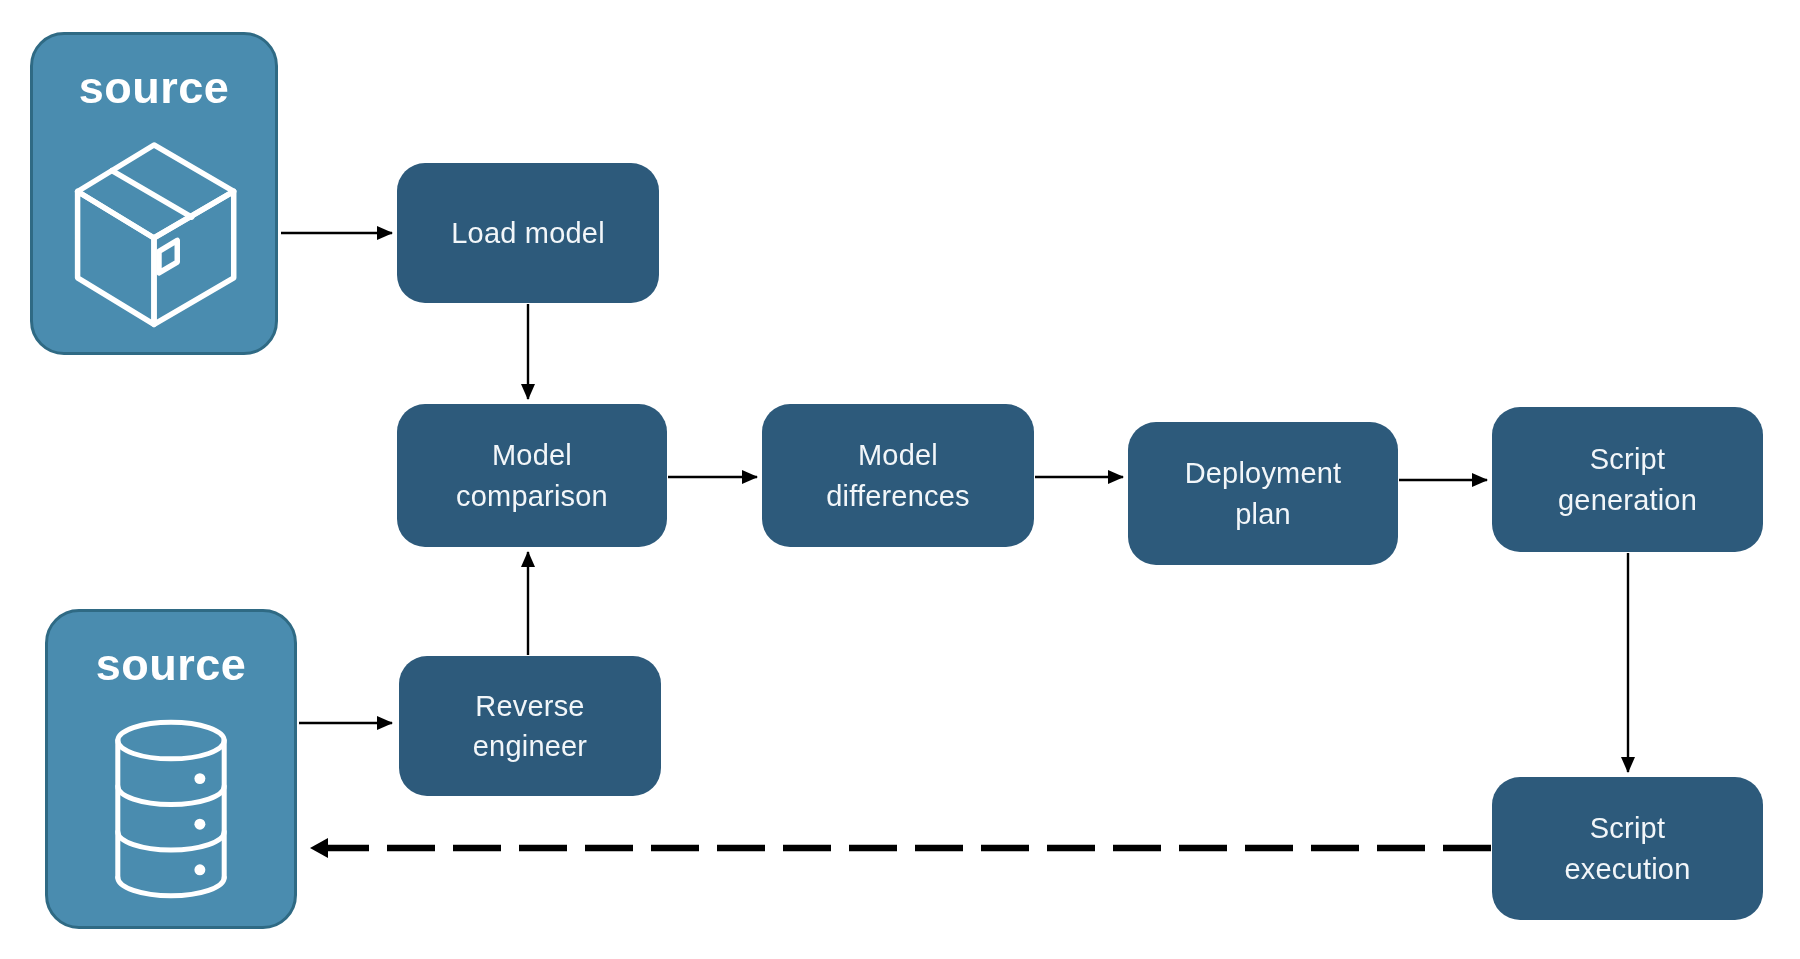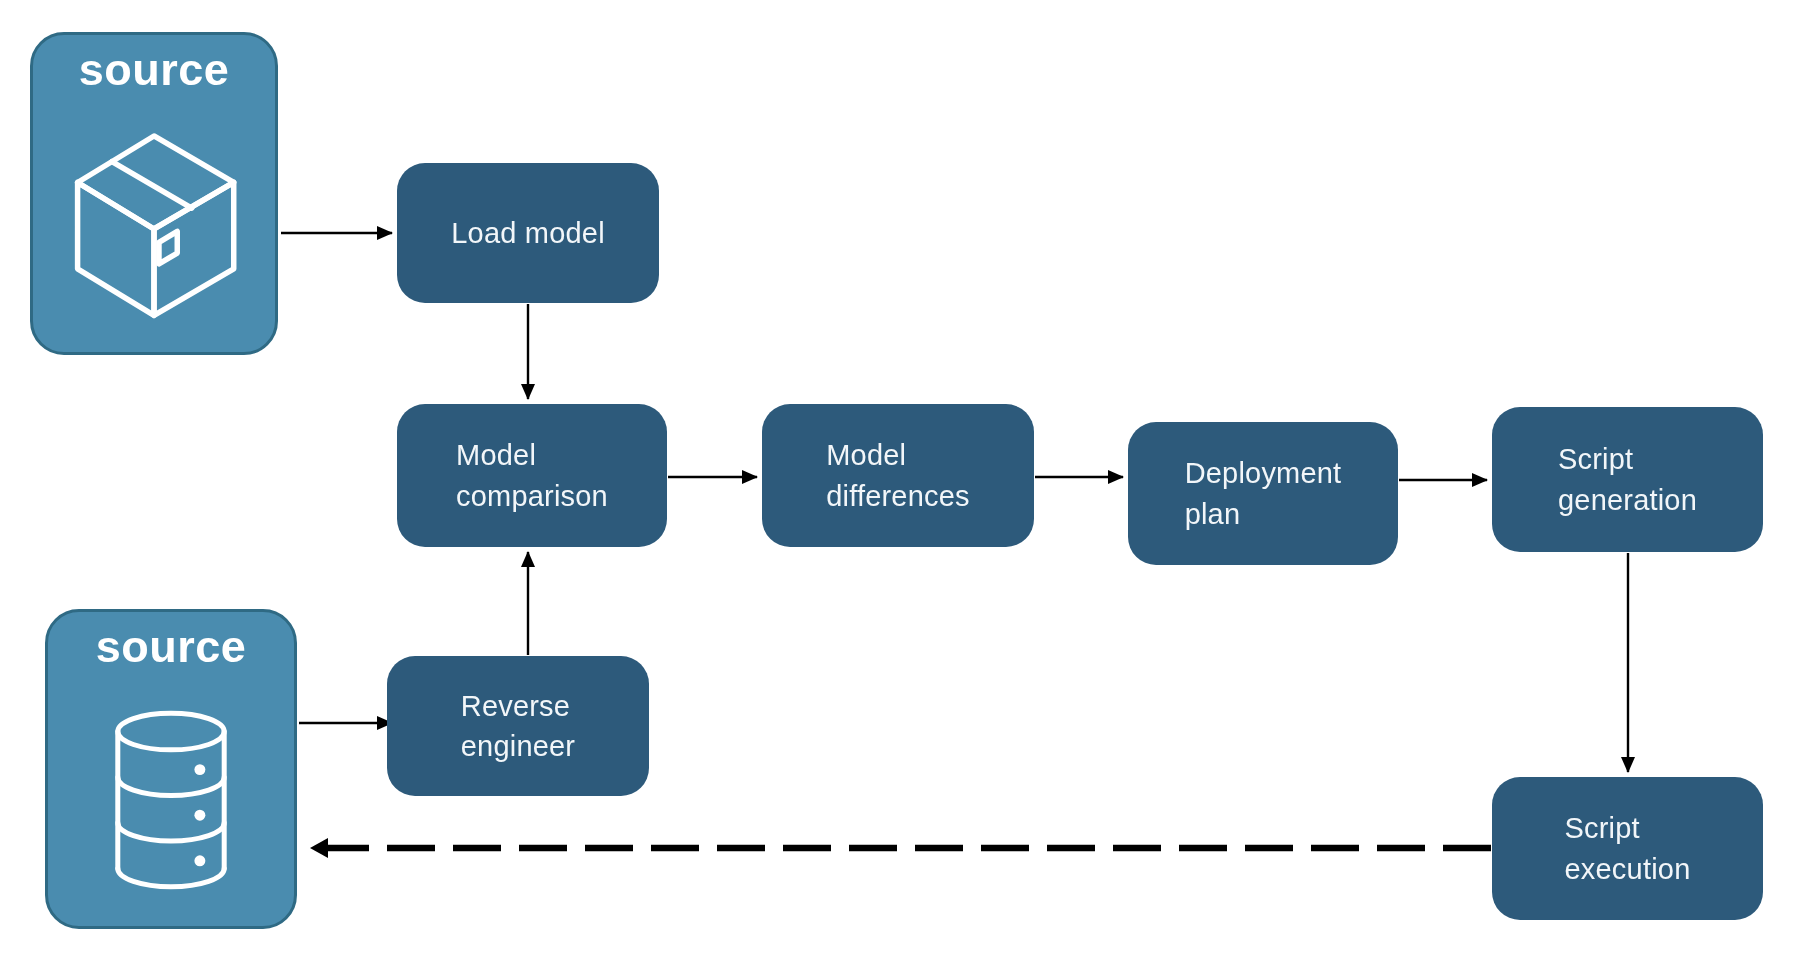--- a/index.html
+++ b/index.html
@@ -36,54 +36,54 @@
   .arrowhead-fill { fill: var(--connector, #000000); }
 
   
   .node {
     position: absolute;
     background: var(--process-fill, #2d5a7b);
     border-radius: 28px;
     display: flex;
     align-items: center;
     justify-content: center;
-    text-align: left;
+    text-align: center;
   }
   .node-label {
     color: var(--process-text, #f2f6f9);
     font-size: 29px;
     line-height: 1.38;
     white-space: pre-line;
     letter-spacing: 0.2px;
   }
 
   #node-load-model       { left: 397px;  top: 163px; width: 262px; height: 140px; }
   #node-model-comparison { left: 397px;  top: 404px; width: 270px; height: 143px; }
   #node-model-differences{ left: 762px;  top: 404px; width: 272px; height: 143px; }
   #node-deployment-plan  { left: 1128px; top: 422px; width: 270px; height: 143px; }
   #node-script-generation{ left: 1492px; top: 407px; width: 271px; height: 145px; }
-  #node-reverse-engineer { left: 387px;  top: 656px; width: 262px; height: 140px; }
+  #node-reverse-engineer { left: 399px;  top: 656px; width: 262px; height: 140px; }
   #node-script-execution { left: 1492px; top: 777px; width: 271px; height: 143px; }
 
   
   .endpoint {
     position: absolute;
     background: var(--endpoint-fill, #4a8caf);
     border: 3px solid var(--endpoint-border, #2f6a84);
     border-radius: 34px;
     box-sizing: border-box;
     display: flex;
     flex-direction: column;
     align-items: center;
   }
   .endpoint-label {
     color: var(--endpoint-text, #ffffff);
     font-size: 45px;
     font-weight: bold;
-    margin-top: 9px;
+    margin-top: 27px;
     letter-spacing: 0.5px;
   }
   .endpoint-icon-wrap {
     flex: 1;
     display: flex;
     align-items: center;
     justify-content: center;
   }
   .endpoint-icon {
     stroke: var(--endpoint-text, #ffffff);

